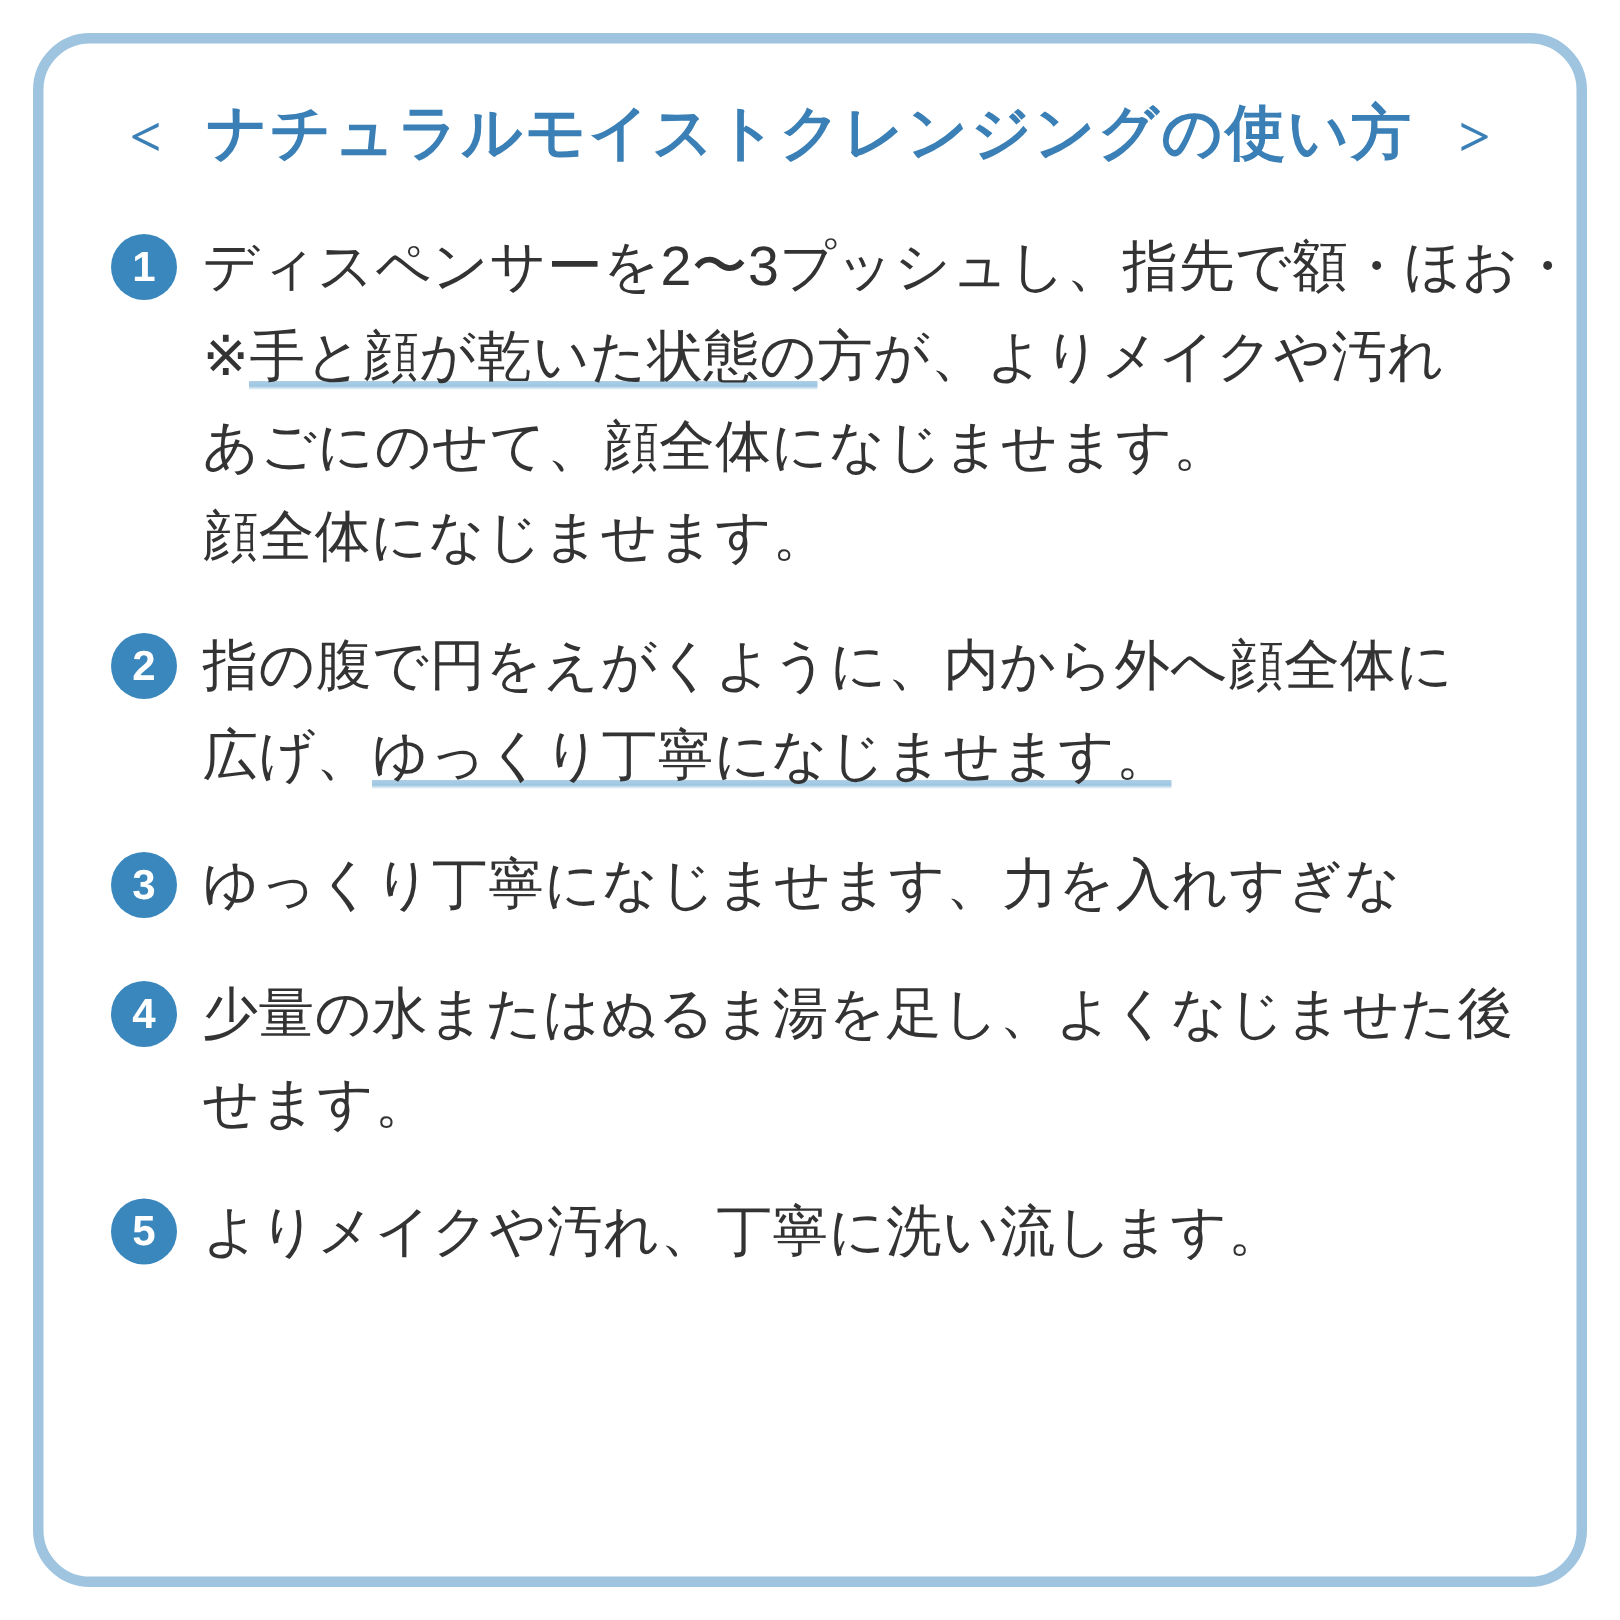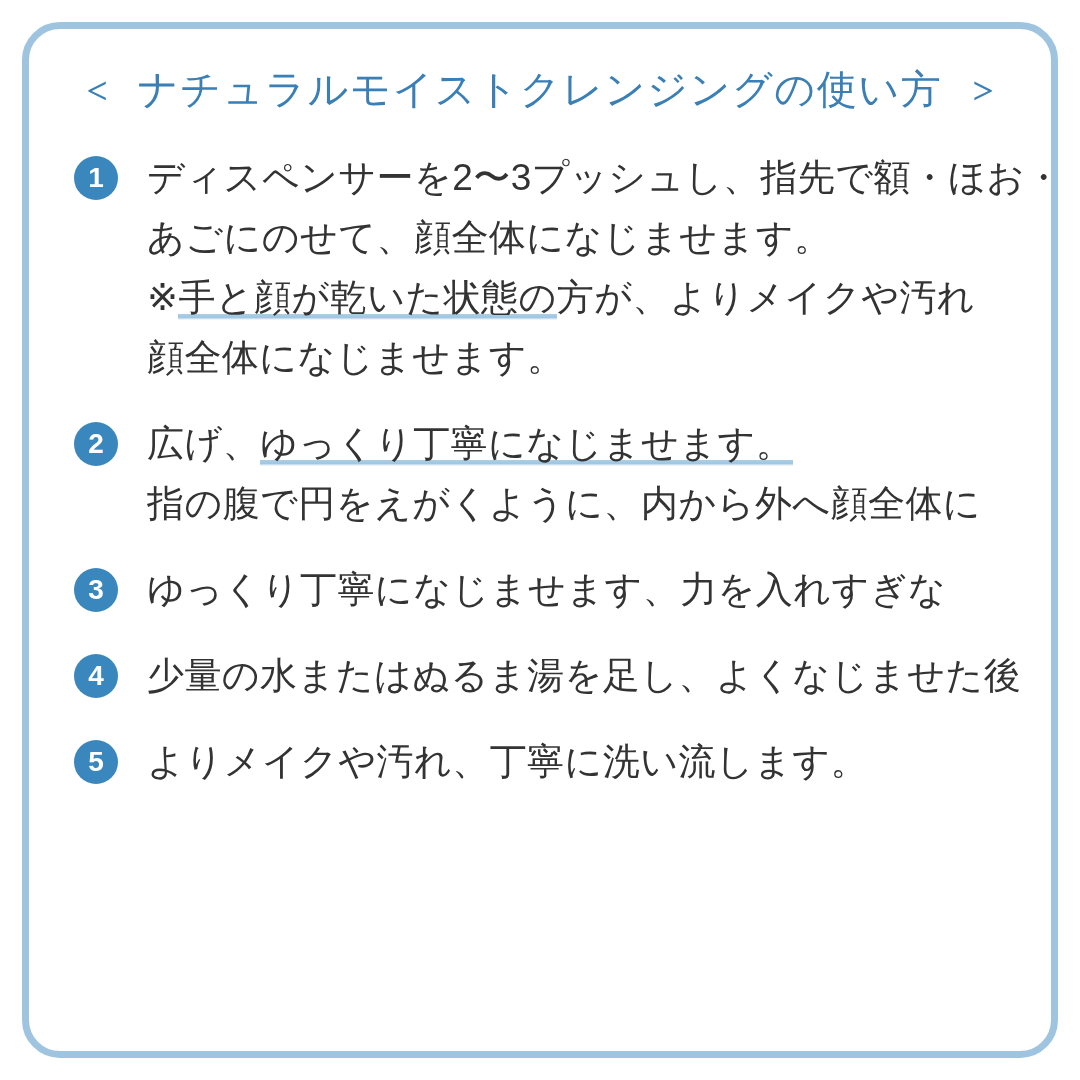--- a/index.html
+++ b/index.html
@@ -59,21 +59,21 @@
     color: #3a7fb5;
     font-size: 42px;
     font-weight: 400;
     line-height: 1;
     transform: scaleX(0.85);
     letter-spacing: 0;
   }
   .title-text {
     color: #3a7fb5;
     font-size: 40px;
-    font-weight: 400;
+    font-weight: 700;
     letter-spacing: 1.5px;
     line-height: 1.1;
     white-space: nowrap;
   }
 
   
   .steps {
     display: block;
     margin-top: 2px;
   }
@@ -100,21 +100,20 @@
     text-align: center;
     box-sizing: border-box;
   }
 
   .step-body {
     display: block;
     font-size: 37px;
     line-height: 1.62;
     color: #333333;
     letter-spacing: 0.4px;
-    margin-left: 12px;
   }
   .step-line {
     display: block;
     white-space: nowrap;
   }
 
   
   .mark {
     position: relative;
     display: inline;
@@ -145,45 +144,46 @@
       <span class="title-text">ナチュラルモイストクレンジングの使い方</span>
       <span class="bracket">＞</span>
     </div>
 
     <div class="steps">
 
       <div class="step">
         <span class="badge">1</span>
         <div class="step-body">
           <span class="step-line">ディスペンサーを2〜3プッシュし、指先で額・ほお・</span>
+          <span class="step-line"><span>※</span><span class="mark">手と顔が乾いた状態の</span><span>方が、よりメイクや汚れ</span></span>
           <span class="step-line">あごにのせて、顔全体になじませます。</span>
-          <span class="step-line"><span>※</span><span class="mark">手と顔が乾いた状態の</span><span>方が、よりメイクや汚れ</span></span>
           <span class="step-line">顔全体になじませます。</span>
         </div>
       </div>
 
       <div class="step">
         <span class="badge">2</span>
         <div class="step-body">
+          <span class="step-line">指の腹で円をえがくように、内から外へ顔全体に</span>
           <span class="step-line"><span>広げ、</span><span class="mark">ゆっくり丁寧になじませます。</span></span>
-          <span class="step-line">指の腹で円をえがくように、内から外へ顔全体に</span>
         </div>
       </div>
 
       <div class="step">
         <span class="badge">3</span>
         <div class="step-body">
           <span class="step-line">ゆっくり丁寧になじませます、力を入れすぎな</span>
         </div>
       </div>
 
       <div class="step">
         <span class="badge">4</span>
         <div class="step-body">
           <span class="step-line">少量の水またはぬるま湯を足し、よくなじませた後</span>
+          <span class="step-line">せます。</span>
         </div>
       </div>
 
       <div class="step">
         <span class="badge">5</span>
         <div class="step-body">
           <span class="step-line">よりメイクや汚れ、丁寧に洗い流します。</span>
         </div>
       </div>
 

